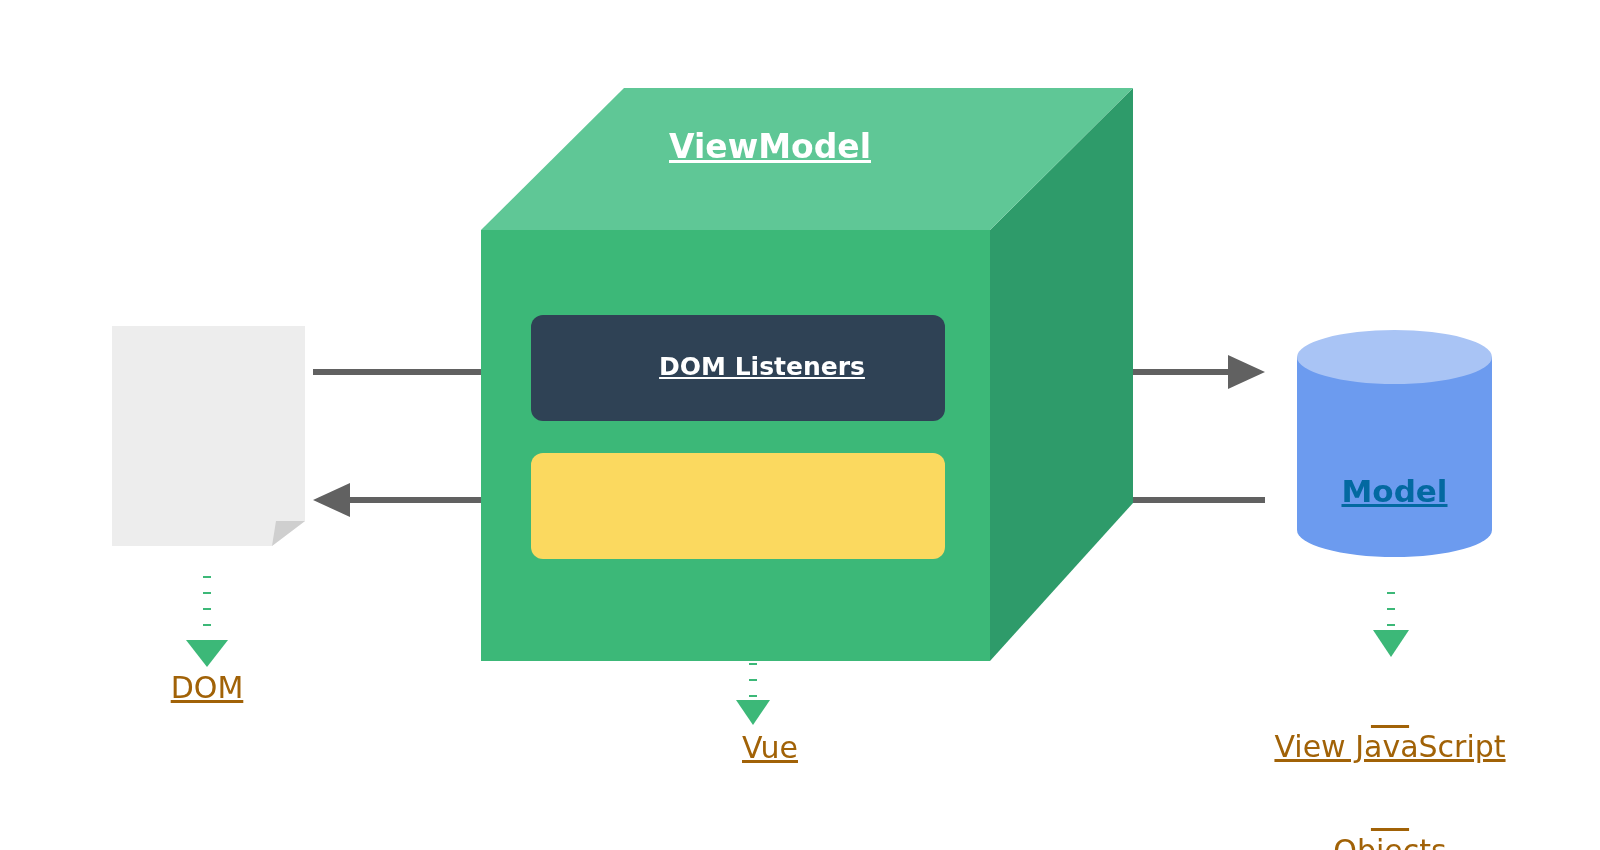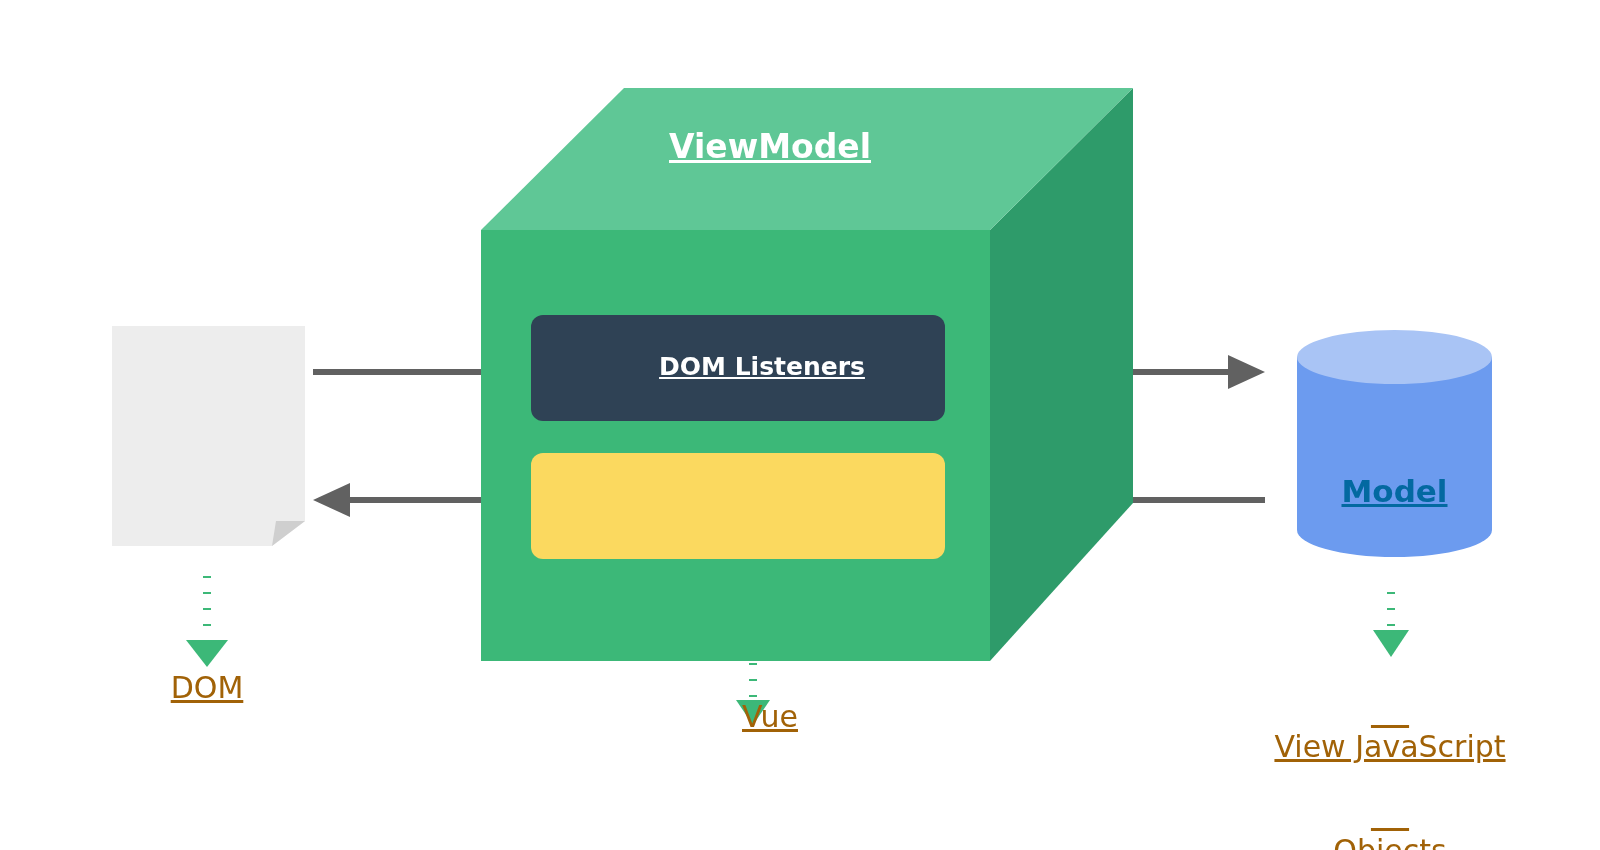--- a/index.html
+++ b/index.html
@@ -81,21 +81,21 @@
     font-weight: normal;
     font-size: 30px;
   }
   .lbl-dom {
     left: 107px;
     top: 671px;
     width: 200px;
   }
   .lbl-vue {
     left: 670px;
-    top: 700px;
+    top: 731px;
     width: 200px;
   }
   .lbl-plainjs {
     left: 1215px;
     top: 661px;
     width: 350px;
   }
 </style>
 </head>
 <body>

